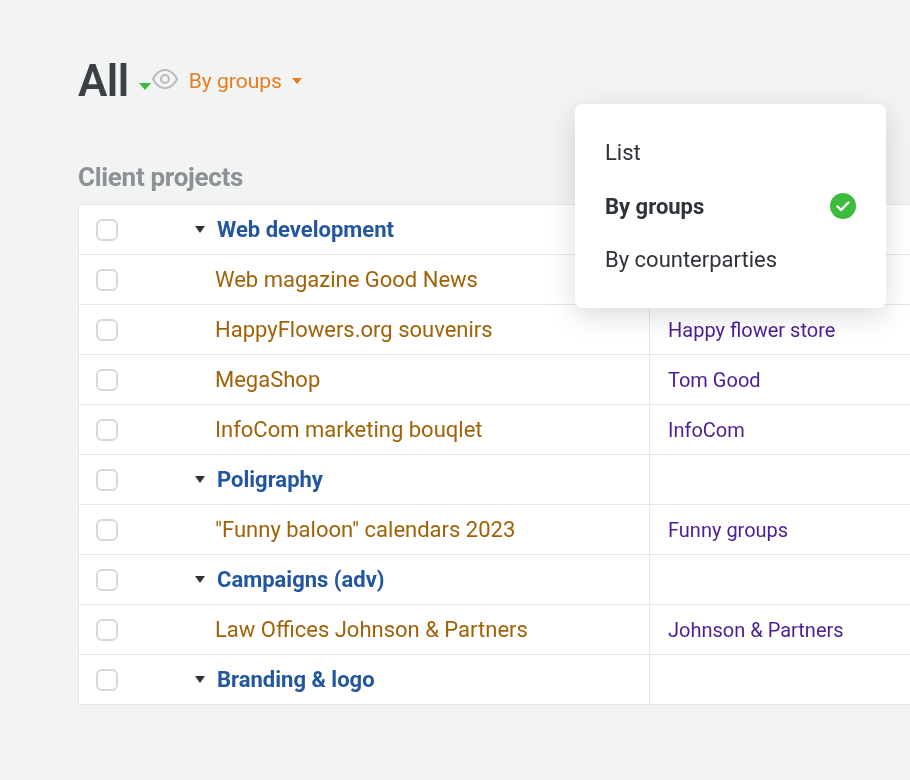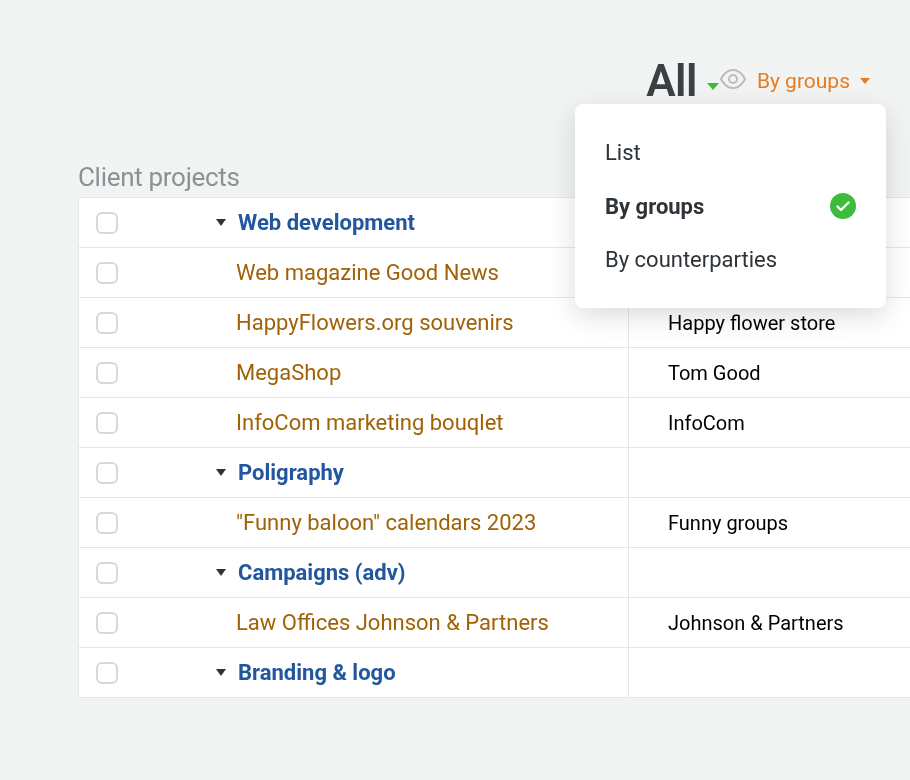--- a/index.html
+++ b/index.html
@@ -10,21 +10,21 @@
     height: 780px;
     overflow: hidden;
     position: relative;
   }
   .page {
     padding: 55px 0 0 78px;
   }
   .header-row {
     display: flex;
     align-items: center;
-    justify-content: flex-end;
+    justify-content: flex-start;
     padding-right: 40px;
     margin-bottom: 55px;
   }
   .title-wrap {
     display: flex;
     align-items: baseline;
     gap: 10px;
   }
   .title {
     font-size: 44px;
@@ -56,38 +56,37 @@
   .view-caret {
     display: inline-block;
     width: 0; height: 0;
     border-left: 5px solid transparent;
     border-right: 5px solid transparent;
     border-top: 6px solid #e87c1e;
   }
 
   .section-title {
     font-size: 26px;
-    font-weight: 400;
+    font-weight: 700;
     color: #8c9195;
-    margin-bottom: 5px;
+    margin-bottom: 12px;
     letter-spacing: -0.3px;
   }
 
   .table {
     border-top: 1px solid #e4e6e8;
     border-left: 1px solid #e4e6e8;
     width: 832px;
   }
   .row {
     display: flex;
     align-items: stretch;
     background: #fff;
     border-bottom: 1px solid #e4e6e8;
     min-height: 50px;
-    gap: 21px;
   }
   .cell-check {
     width: 56px;
     display: flex;
     align-items: center;
     justify-content: center;
     border-right: none;
   }
   .checkbox {
     width: 22px;
@@ -118,21 +117,21 @@
     border-right: 5px solid transparent;
     border-top: 7px solid #2e3338;
     margin-right: 4px;
   }
   .cell-client {
     width: 260px;
     display: flex;
     align-items: center;
     padding: 10px 18px;
     font-size: 20px;
-    color: #000000;
+    color: #4c1d95;
   }
 
   
   .dropdown {
     position: absolute;
     top: 104px;
     left: 575px;
     width: 311px;
     background: #fff;
     border-radius: 8px;

